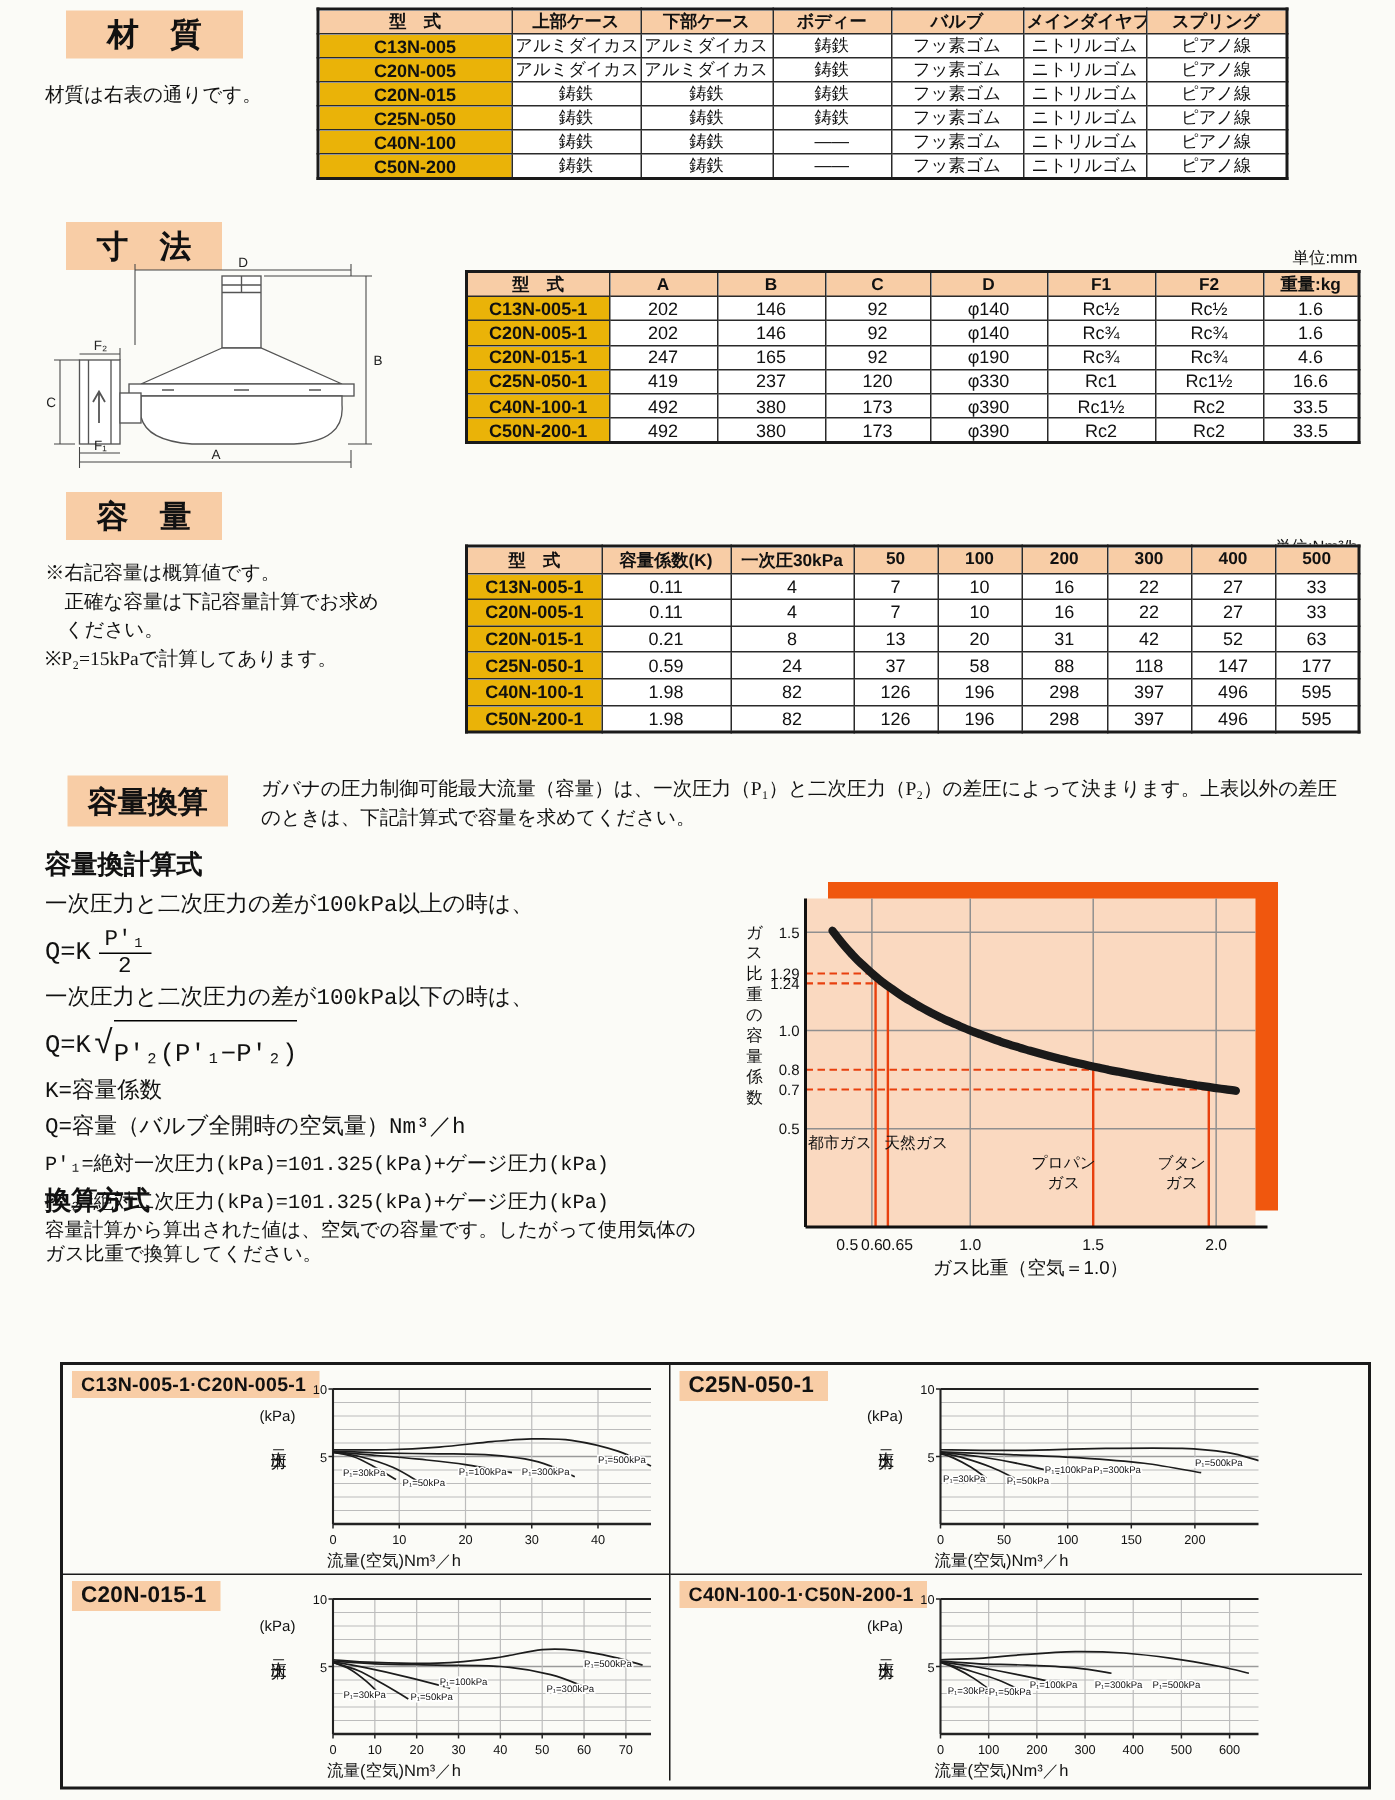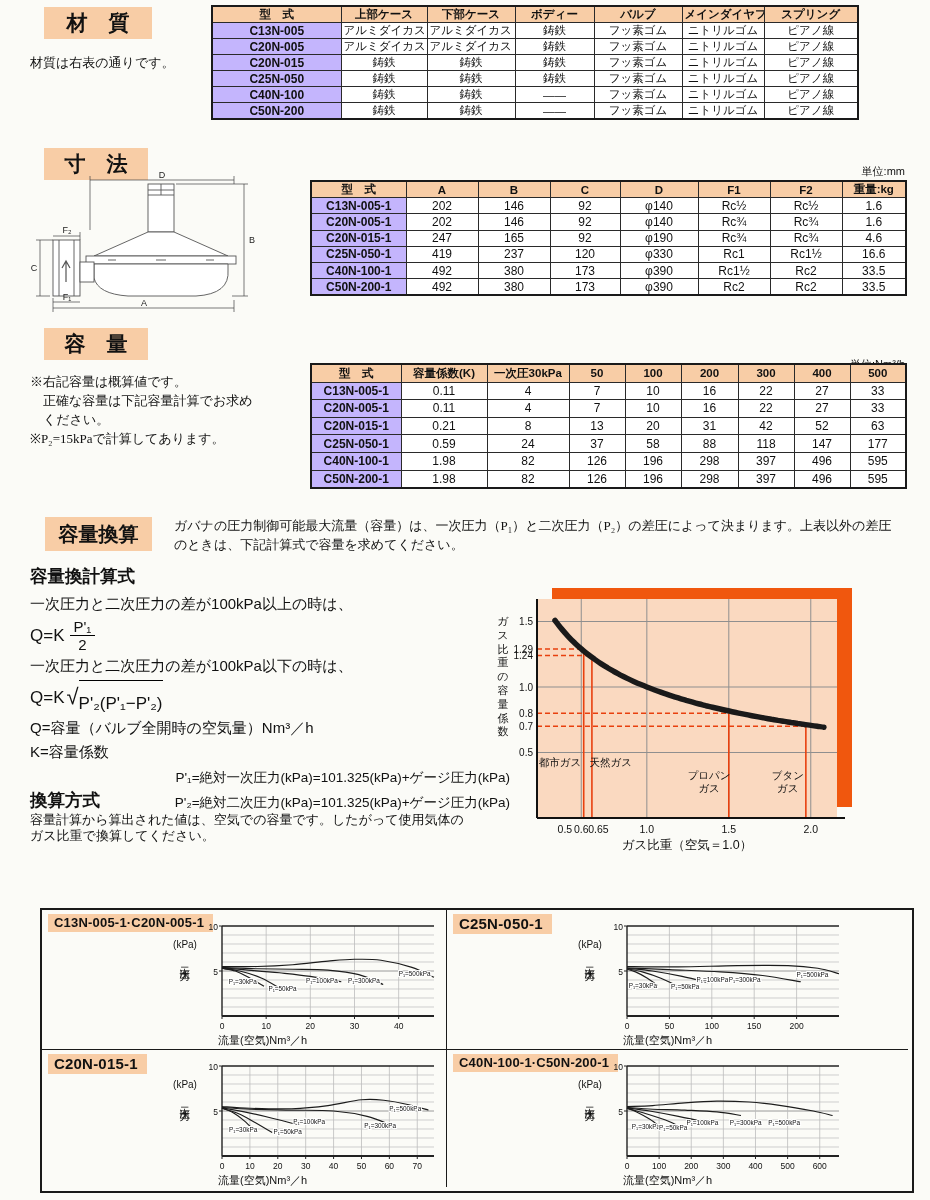--- a/index.html
+++ b/index.html
@@ -7,36 +7,36 @@
   .page{position:relative;width:930px;height:1200px;background:#fbfbf7;overflow:hidden;}
   .serif{font-family:"Liberation Serif","DejaVu Serif",serif;}
   .abs{position:absolute;}
   .sec-head{position:absolute;background:#f8cda6;color:#111;font-weight:bold;
     display:flex;align-items:center;justify-content:center;font-size:21px;}
   
   table.dt{border-collapse:collapse;position:absolute;border:2px solid #1a1a1a;table-layout:fixed;background:#fff;}
   table.dt th,table.dt td{border:1px solid #2a2a2a;text-align:center;padding:0 2px;overflow:hidden;white-space:nowrap;}
   table.dt thead th{background:#f8cda6;font-weight:bold;font-size:11.5px;}
   table.dt td{font-size:11.5px;}
-  table.dt td.model{background:#c4b5fd;font-weight:bold;font-size:12px;}
+  table.dt td.model{background:#eab308;font-weight:bold;font-size:12px;}
   table.t-mat th,table.t-mat td{height:14.2px;}
   table.t-dim th,table.t-dim td{height:15.2px;font-size:12px;}
   table.t-cap th,table.t-cap td{height:16.6px;font-size:12px;}
   .unit-label{position:absolute;font-size:11px;text-align:right;}
   
   .calc-h{position:absolute;font-size:17.5px;font-weight:bold;}
-  .formula-block{position:absolute;width:480px;line-height:1.25;}
+  .formula-block{position:absolute;width:480px;line-height:1.25;font-family:Liberation Mono, monospace;}
   .f-cond{font-size:15px;margin:3px 0 2px;}
   .f-eq{font-size:17px;margin:4px 0;display:flex;align-items:center;}
   .frac{display:inline-flex;flex-direction:column;text-align:center;margin-left:5px;font-size:15px;line-height:1.15;}
   .frac .num{border-bottom:1.5px solid #000;padding:0 4px;}
   .sqrt{font-size:22px;margin-left:2px;}
   .radicand{border-top:1.6px solid #000;padding-top:12px;}
   .f-def{font-size:15px;margin-top:5px;}
-  .f-def-sm{font-size:13.5px;margin-top:8px;text-align:right;}
+  .f-def-sm{font-size:13.5px;margin-top:8px;}
   .method-lines{position:absolute;font-size:13px;line-height:15.8px;}
   
   .perf-grid{position:absolute;left:40px;top:908px;width:870px;height:281px;
     border:2px solid #1a1a1a;display:grid;grid-template-columns:405px 461px;grid-template-rows:140px 137px;}
   .panel{position:relative;}
   .panel.br{border-right:1.5px solid #1a1a1a;}
   .panel.bb{border-bottom:1.5px solid #1a1a1a;}
   .panel-title{position:absolute;left:6px;top:4px;background:#f8cda6;font-weight:bold;
     font-size:13px;padding:1px 9px 2px 6px;letter-spacing:.2px;}
   .panel-title.big{font-size:15px;}
@@ -47,21 +47,21 @@
     display:inline-block;margin-top:3px;letter-spacing:1px;}
   .perf-ylab .arr{display:block;font-size:13px;font-weight:bold;margin-top:2px;}
   .perf-xlabel{font-size:11px;margin:-1px 0 0 16px;}
   svg{display:block;}
 </style>
 </head>
 <body>
 
 <div class="page">
 
-  <div class="sec-head" style="left:44px;top:7px;width:108px;height:32px;">材　質</div>
+  <div class="sec-head" style="left:44px;top:7px;width:118px;height:32px;">材　質</div>
   <div class="abs serif" style="left:30px;top:54px;font-size:13px;">材質は右表の通りです。</div>
   <table class="dt t-mat" style="left:211px;top:5px;width:646px;">
       <colgroup>
         <col style="width: 129px;">
         <col style="width: 86px;">
         <col style="width: 88px;">
         <col style="width: 79px;">
         <col style="width: 88px;">
         <col style="width: 82px;">
         <col style="width: 94px;">
@@ -394,22 +394,22 @@
         <span class="num">P'₁</span>
         <span class="den">2</span>
       </span>
     </div>
     <div class="f-cond">一次圧力と二次圧力の差が100kPa以下の時は、</div>
     <div class="f-eq">
       <span>Q=K</span>
       <span class="sqrt">√</span>
       <span class="radicand">P'₂(P'₁−P'₂)</span>
     </div>
+    <div class="f-def">K=容量係数</div>
     <div class="f-def">Q=容量（バルブ全開時の空気量）Nm³／h</div>
-    <div class="f-def">K=容量係数</div>
     <div class="f-def-sm">P'₁=絶対一次圧力(kPa)=101.325(kPa)+ゲージ圧力(kPa)</div>
     <div class="f-def-sm">P'₂=絶対二次圧力(kPa)=101.325(kPa)+ゲージ圧力(kPa)</div>
   </div>
 
   <div class="calc-h" style="left:30px;top:788px;">換算方式</div>
   <div class="method-lines" style="left:30px;top:812px;">
     <div>容量計算から算出された値は、空気での容量です。したがって使用気体の</div>
     <div>ガス比重で換算してください。</div>
   </div>
 

